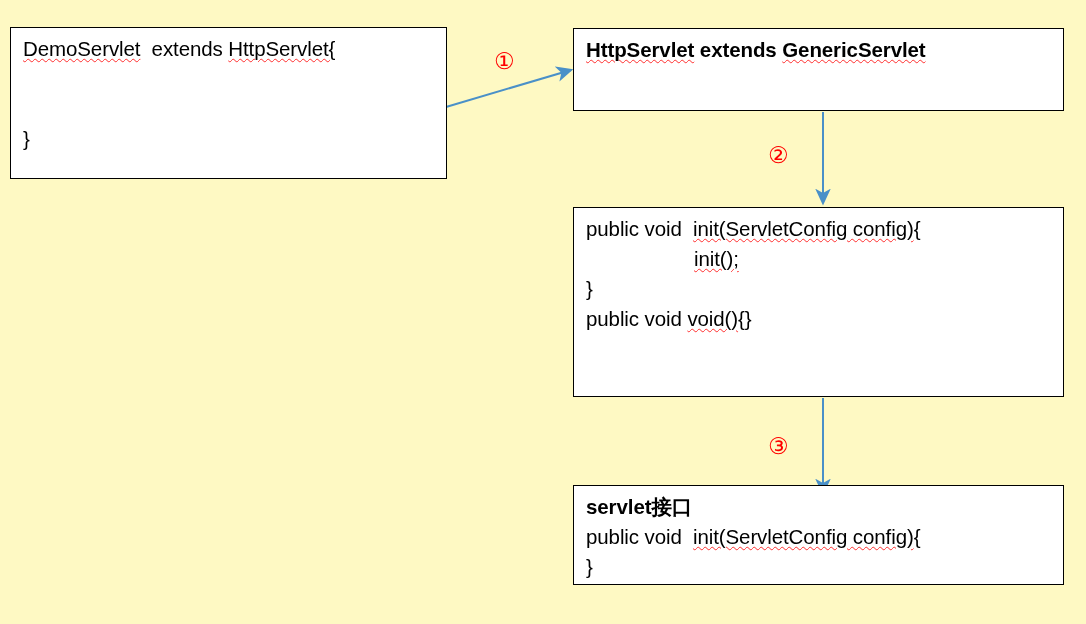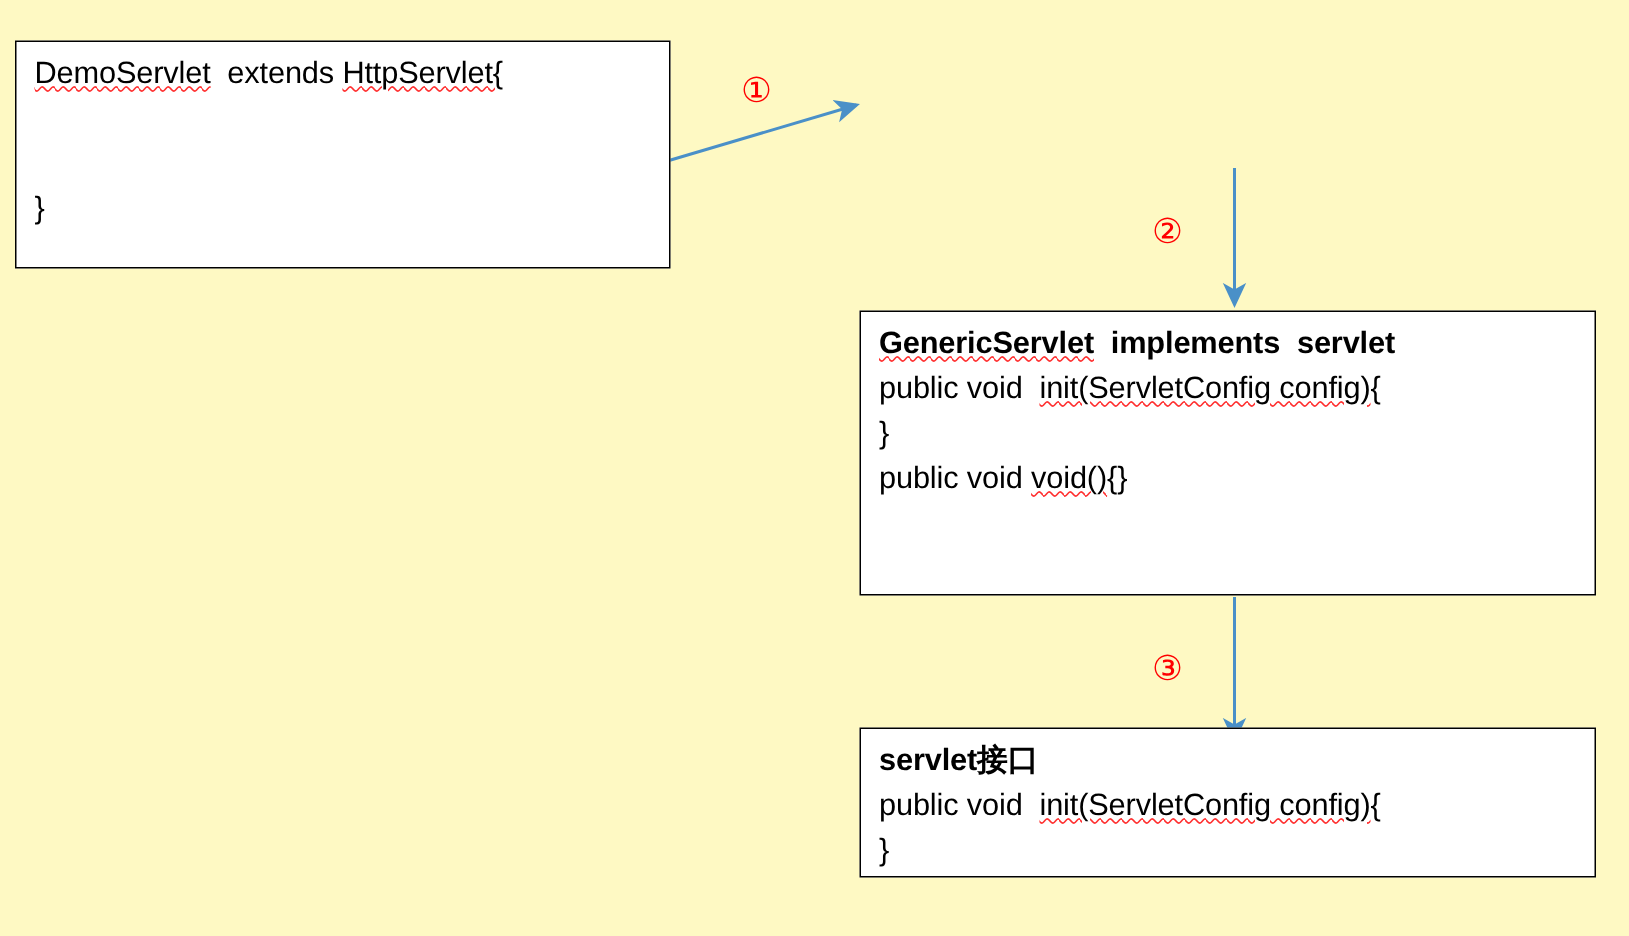--- a/index.html
+++ b/index.html
@@ -84,24 +84,27 @@
     <line x1="823" y1="398" x2="823" y2="493" stroke="#4A90C8" stroke-width="2" marker-end="url(#ah)"></line>
   </svg>
 
   <div class="box" id="box-demo">
       <div class="code-line"><span class="sp">DemoServlet</span><span>  extends </span><span class="sp">HttpServlet{</span></div>
       <div class="code-line"><span> </span></div>
       <div class="code-line"><span> </span></div>
       <div class="code-line"><span>}</span></div>
     </div>
 
+  <div class="box" id="box-http">
+      <div class="code-line bold"><span class="sp">HttpServlet</span><span> extends </span><span class="sp">GenericServlet</span></div>
+    </div>
 
   <div class="box" id="box-generic">
-      <div class="code-line bold"><span class="sp">GenericServlet</span><span>  implements  servlet</span></div>
       <div class="code-line"><span>public void  </span><span class="sp">init(ServletConfig config)</span><span>{</span></div>
+      <div class="code-line indent"><span class="sp">init();</span></div>
       <div class="code-line"><span>}</span></div>
       <div class="code-line"><span>public void </span><span class="sp">void()</span><span>{}</span></div>
     </div>
 
   <div class="box" id="box-interface">
       <div class="code-line bold"><span>servlet接口</span></div>
       <div class="code-line"><span>public void  </span><span class="sp">init(ServletConfig config)</span><span>{</span></div>
       <div class="code-line"><span>}</span></div>
     </div>
 

